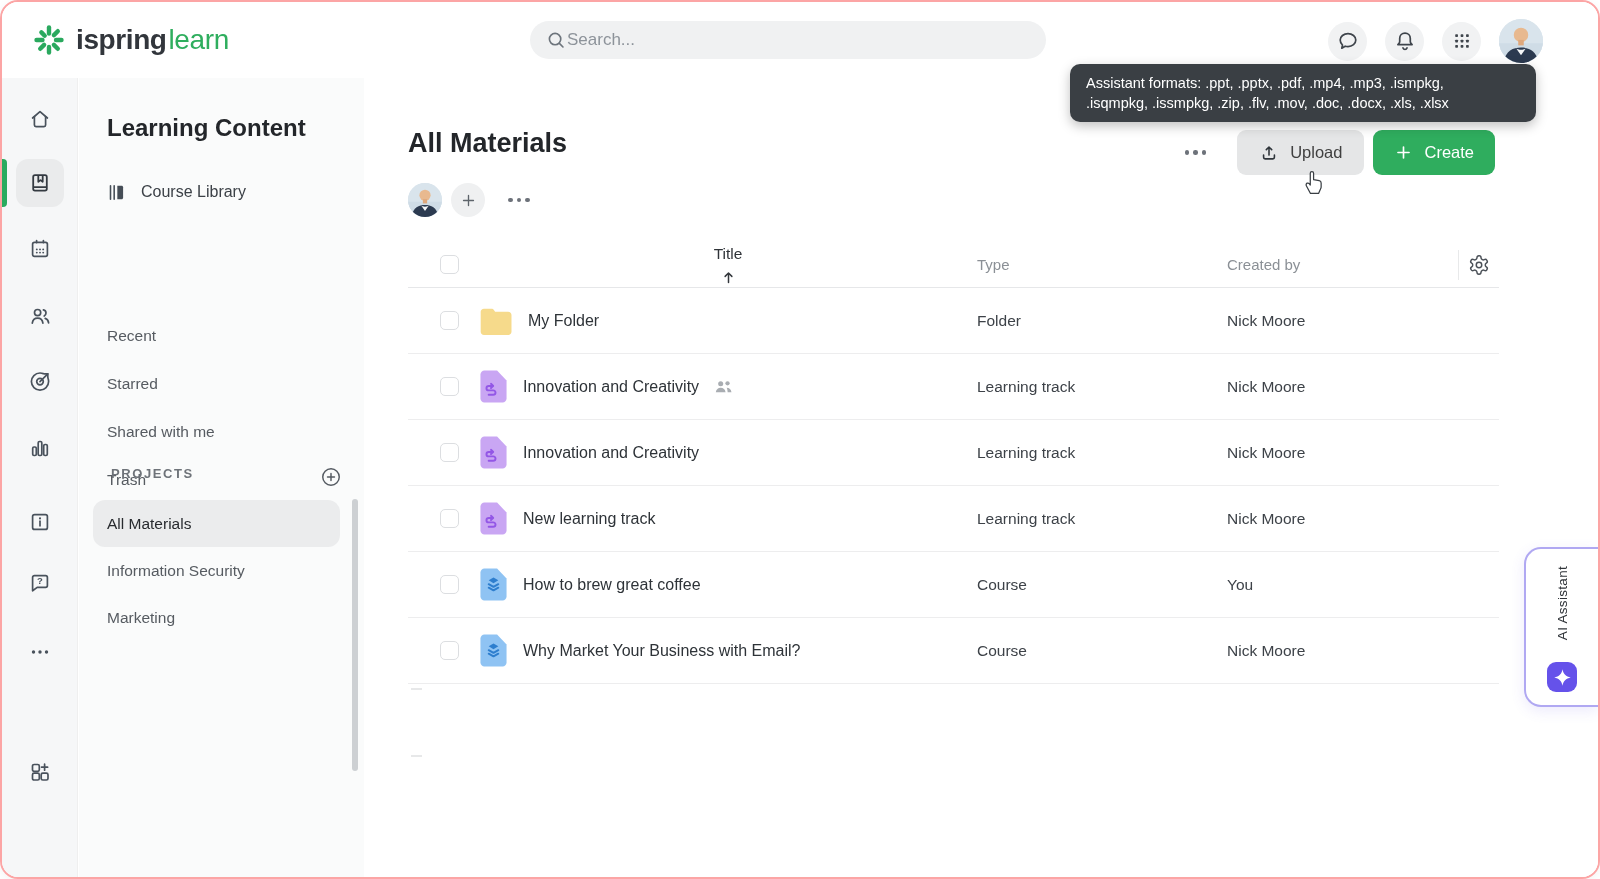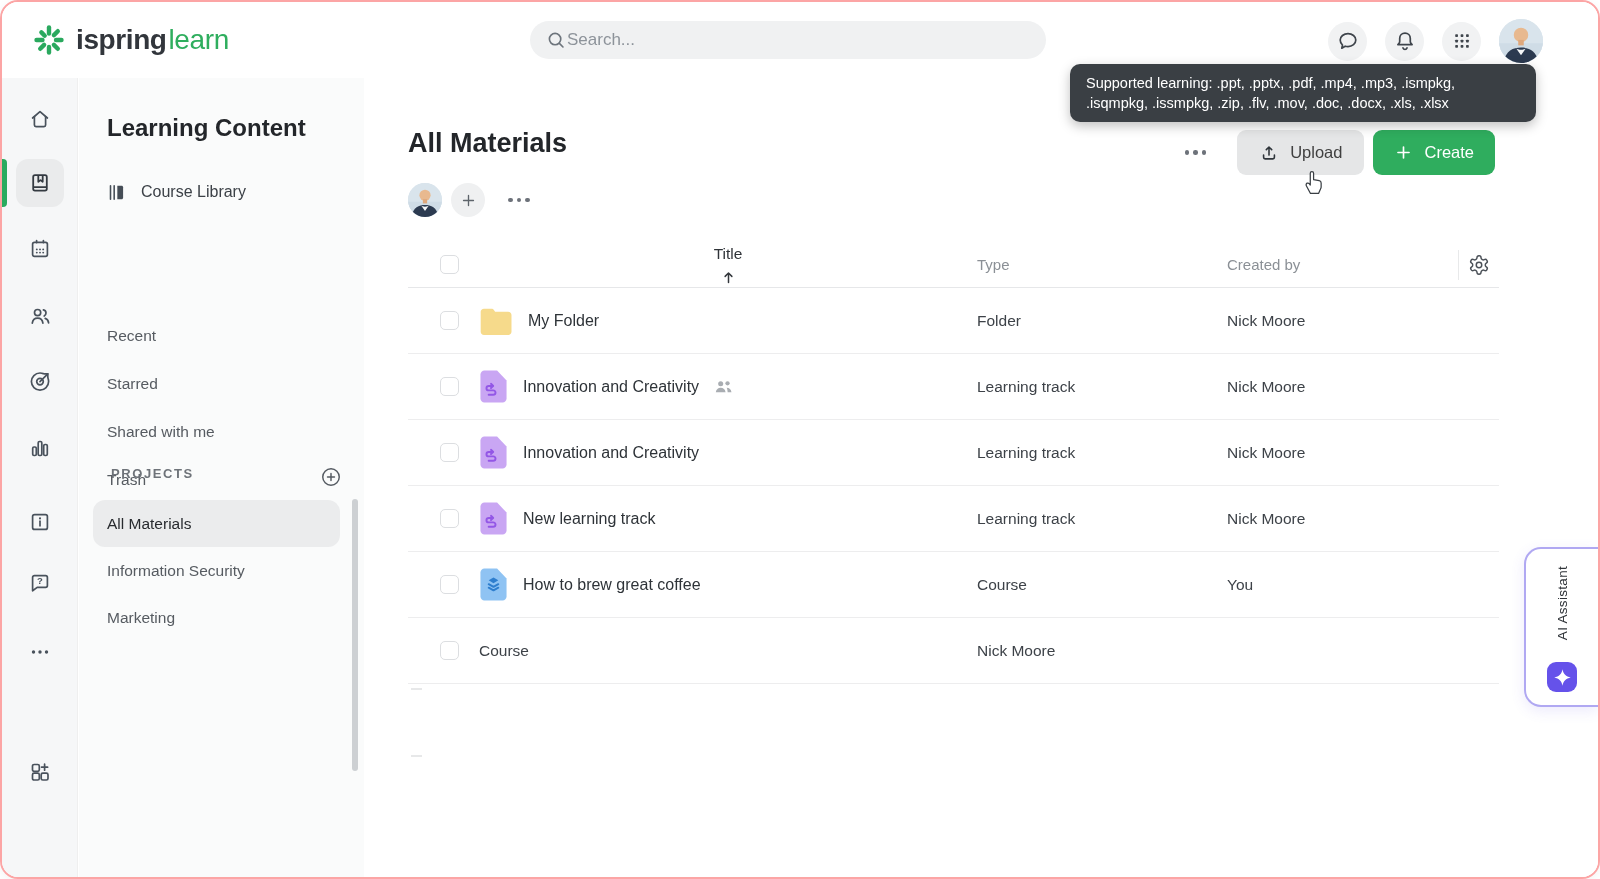--- a/index.html
+++ b/index.html
@@ -218,21 +218,21 @@
         </span>
       </div>
       <div class="avatar">
         <svg width="44" height="44" viewBox="0 0 40 40">
             <use href="#avatar-art"></use>
           </svg>
       </div>
     </div>
   </header>
 
-  <div class="tooltip">Supported learning: .ppt, .pptx, .pdf, .mp4, .mp3, .ismpkg,
+  <div class="tooltip">Assistant formats: .ppt, .pptx, .pdf, .mp4, .mp3, .ismpkg,
 .isqmpkg, .issmpkg, .zip, .flv, .mov, .doc, .docx, .xls, .xlsx</div>
 
   <nav class="rail">
     <span class="rail-indicator"></span>
     <div class="rail-item" style="top:17px">
       <span>
         <svg width="24" height="24" viewBox="0 0 24 24" fill="none" stroke="#49525c" stroke-width="1.7" stroke-linecap="round" stroke-linejoin="round">
           <path d="M4.6 11 12 4.6 19.4 11"></path>
             <path d="M6.4 9.6V18c0 .9.7 1.6 1.6 1.6h8c.9 0 1.6-.7 1.6-1.6V9.6"></path>
         </svg>
@@ -558,20 +558,30 @@
 
     </div>
     <div class="cell-type">Course</div>
     <div class="cell-creator">You</div>
     <div></div>
   </div>
           <div class="trow">
     <div>
               <span class="checkbox"></span>
             </div>
+    <div class="cell-title">
+
+      <span class="row-icon icon-course">
+        <svg width="29" height="35" viewBox="0 0 30 36">
+                  <use href="#ic-course"></use>
+                </svg>
+      </span>
+      <span class="row-title">Why Market Your Business with Email?</span>
+
+    </div>
     <div class="cell-type">Course</div>
     <div class="cell-creator">Nick Moore</div>
     <div></div>
   </div>
         </div>
     </div>
 
     <span class="stub-dash" style="top:610px"></span>
     <span class="stub-dash" style="top:677px"></span>
   </main>

